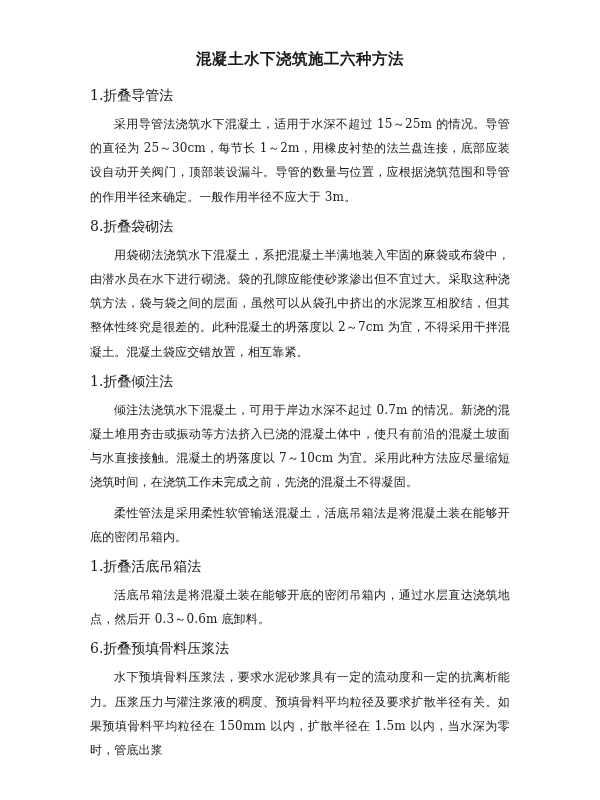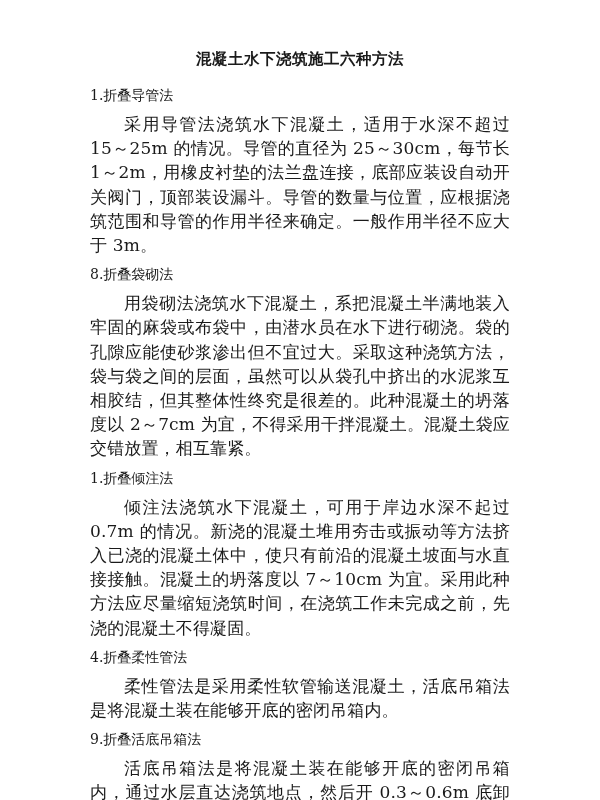--- a/index.html
+++ b/index.html
@@ -29,21 +29,21 @@
     font-weight: bold;
     letter-spacing: 0.5px;
   }
   .section-heading {
     font-size: 14px;
     line-height: 22px;
     margin: 0 0 6px 0;
     font-weight: normal;
   }
   .para {
-    font-size: 17px;
+    font-size: 12px;
     line-height: 24.2px;
     margin: 0 0 6px 0;
     text-indent: 2em;
     text-align: justify;
     letter-spacing: 0.15px;
   }
 </style>
 </head>
 <body>
 
@@ -59,22 +59,25 @@
     <h2 class="section-heading">8.折叠袋砌法</h2>
     <p class="para">用袋砌法浇筑水下混凝土，系把混凝土半满地装入牢固的麻袋或布袋中，由潜水员在水下进行砌浇。袋的孔隙应能使砂浆渗出但不宜过大。采取这种浇筑方法，袋与袋之间的层面，虽然可以从袋孔中挤出的水泥浆互相胶结，但其整体性终究是很差的。此种混凝土的坍落度以 2～7cm 为宜，不得采用干拌混凝土。混凝土袋应交错放置，相互靠紧。</p>
   </div>
 
   <div>
     <h2 class="section-heading">1.折叠倾注法</h2>
     <p class="para">倾注法浇筑水下混凝土，可用于岸边水深不起过 0.7m 的情况。新浇的混凝土堆用夯击或振动等方法挤入已浇的混凝土体中，使只有前沿的混凝土坡面与水直接接触。混凝土的坍落度以 7～10cm 为宜。采用此种方法应尽量缩短浇筑时间，在浇筑工作未完成之前，先浇的混凝土不得凝固。</p>
   </div>
 
   <div>
-    <h2 class="section-heading">4.折叠柔性管法</h2>
     <p class="para">柔性管法是采用柔性软管输送混凝土，活底吊箱法是将混凝土装在能够开底的密闭吊箱内。</p>
   </div>
 
   <div>
-    <h2 class="section-heading">9.折叠活底吊箱法</h2>
+    <h2 class="section-heading">1.折叠活底吊箱法</h2>
     <p class="para">活底吊箱法是将混凝土装在能够开底的密闭吊箱内，通过水层直达浇筑地点，然后开 0.3～0.6m  底卸料。</p>
   </div>
 
+  <div>
+    <h2 class="section-heading">6.折叠预填骨料压浆法</h2>
+    <p class="para">水下预填骨料压浆法，要求水泥砂浆具有一定的流动度和一定的抗离析能力。压浆压力与灌注浆液的稠度、预填骨料平均粒径及要求扩散半径有关。如果预填骨料平均粒径在 150mm 以内，扩散半径在 1.5m 以内，当水深为零时，管底出浆</p>
+  </div>
 </div>
 
 </body></html>

